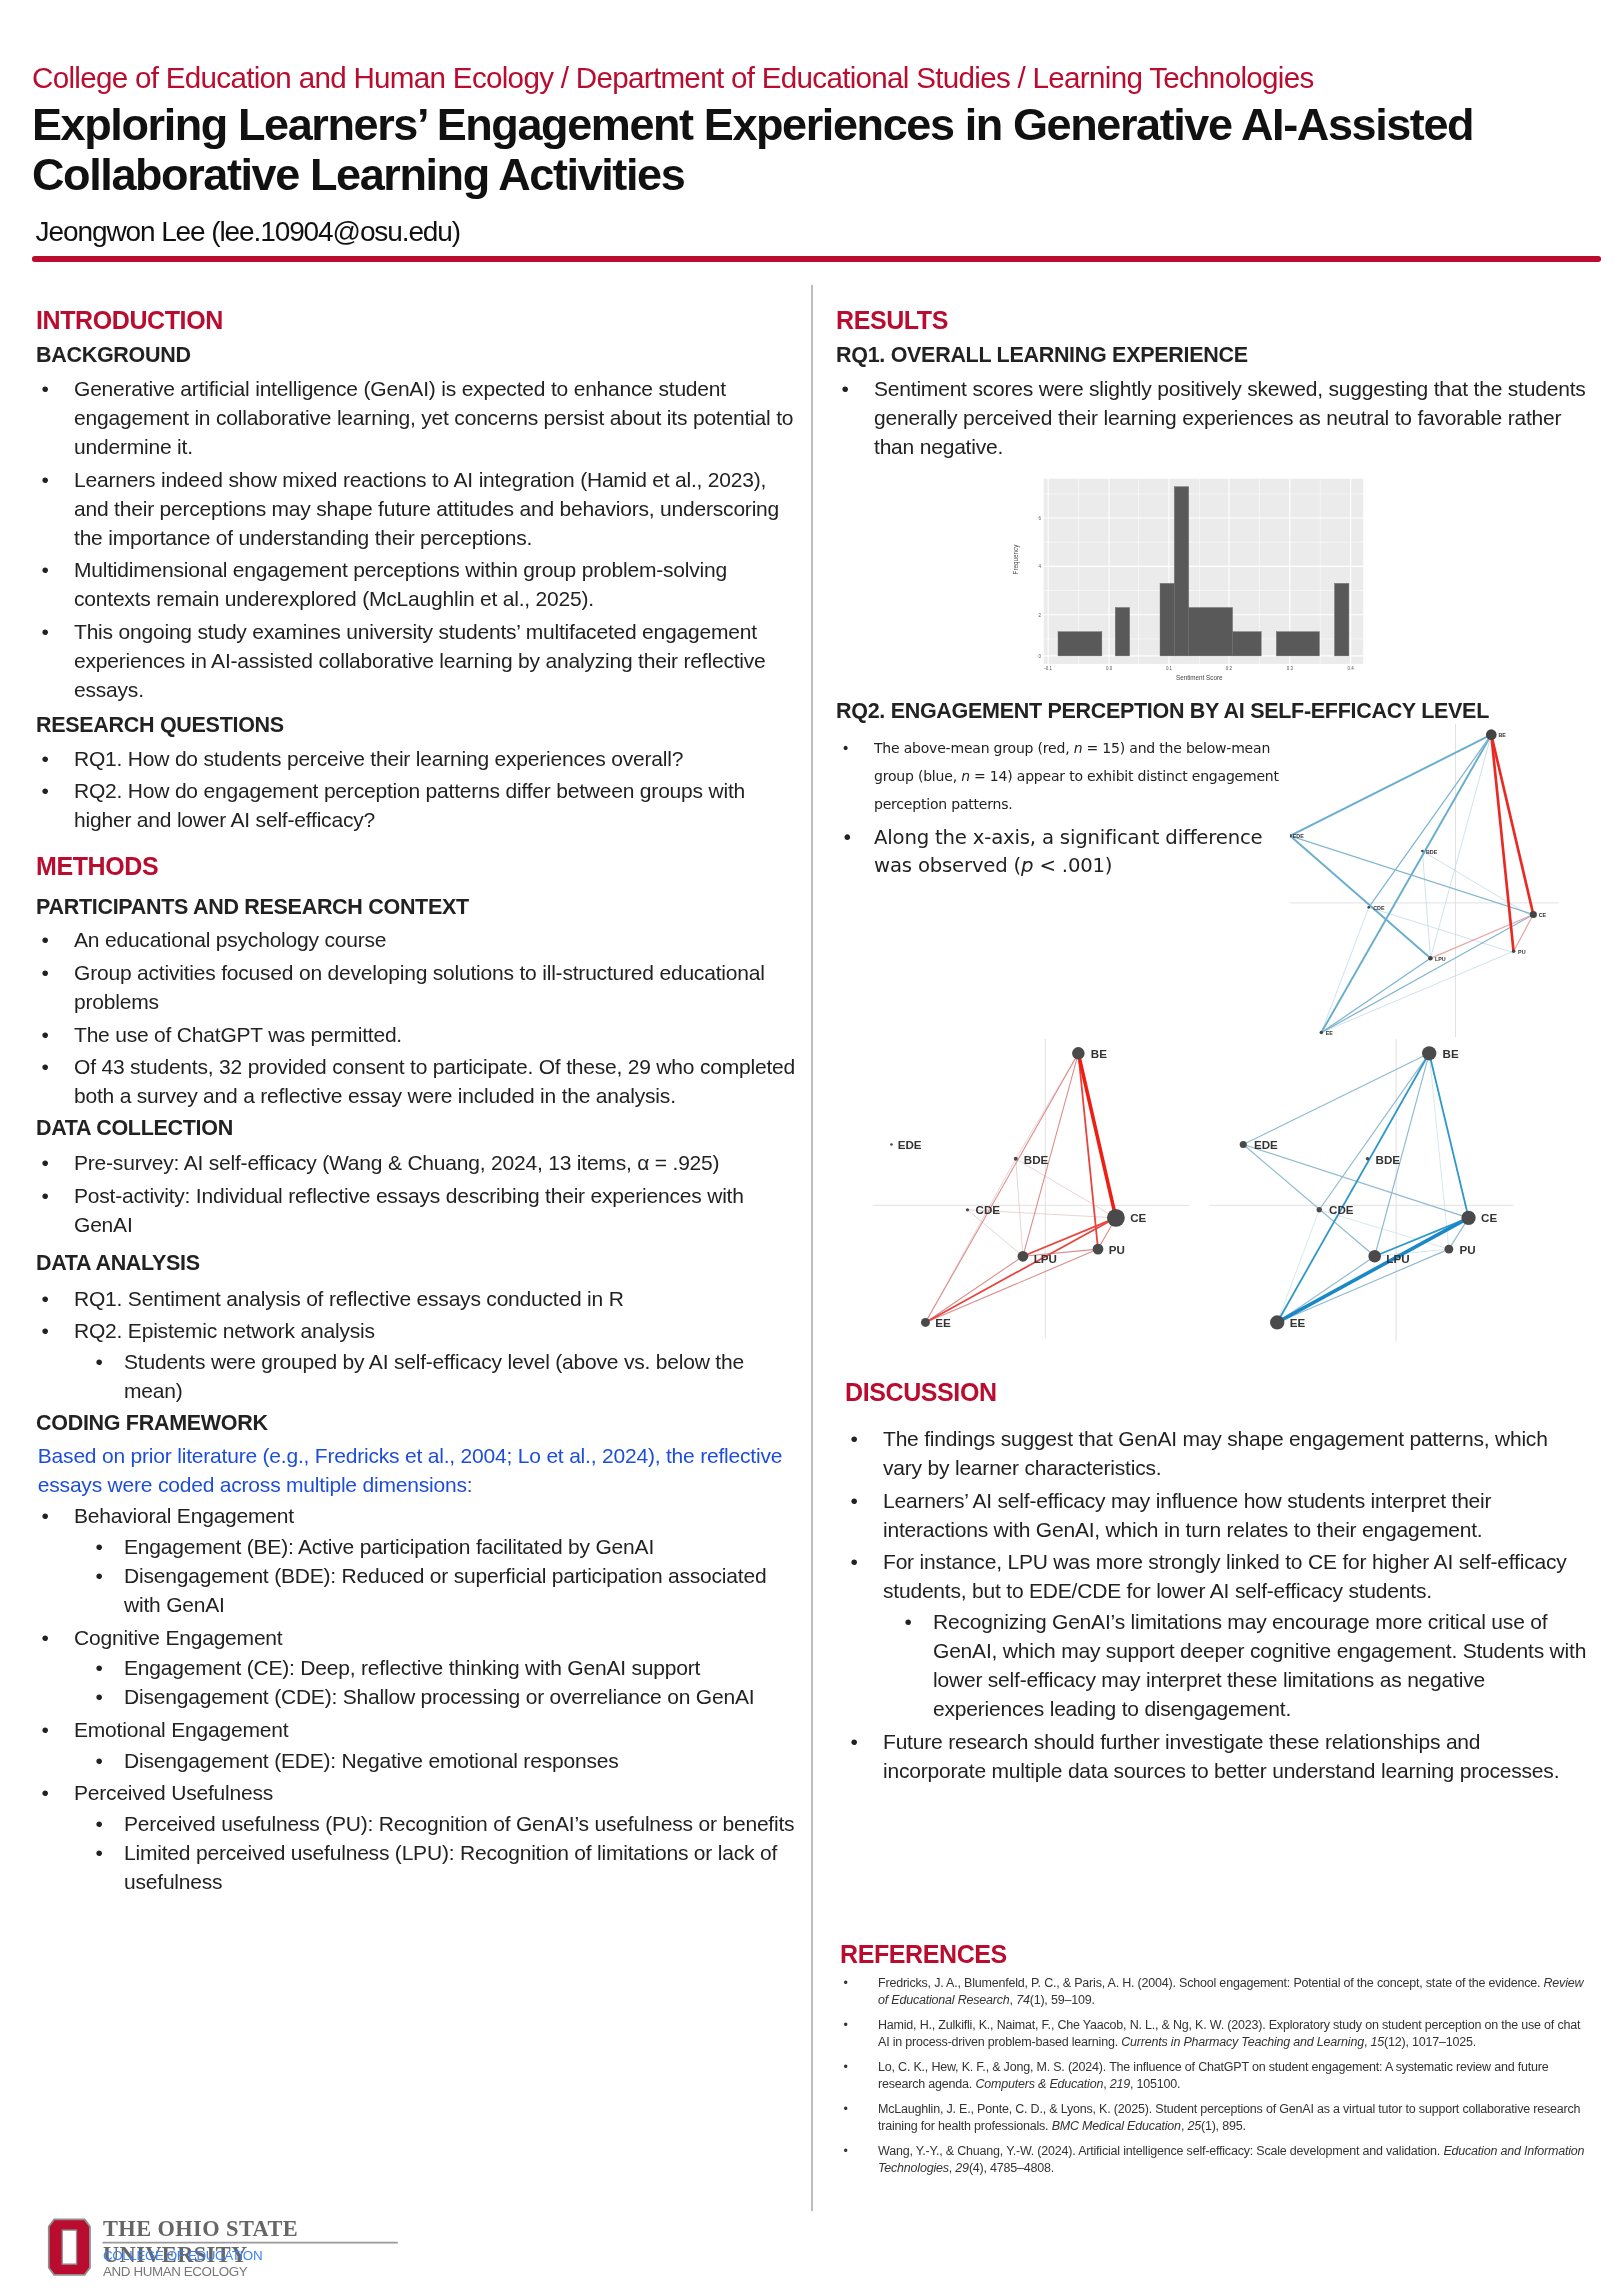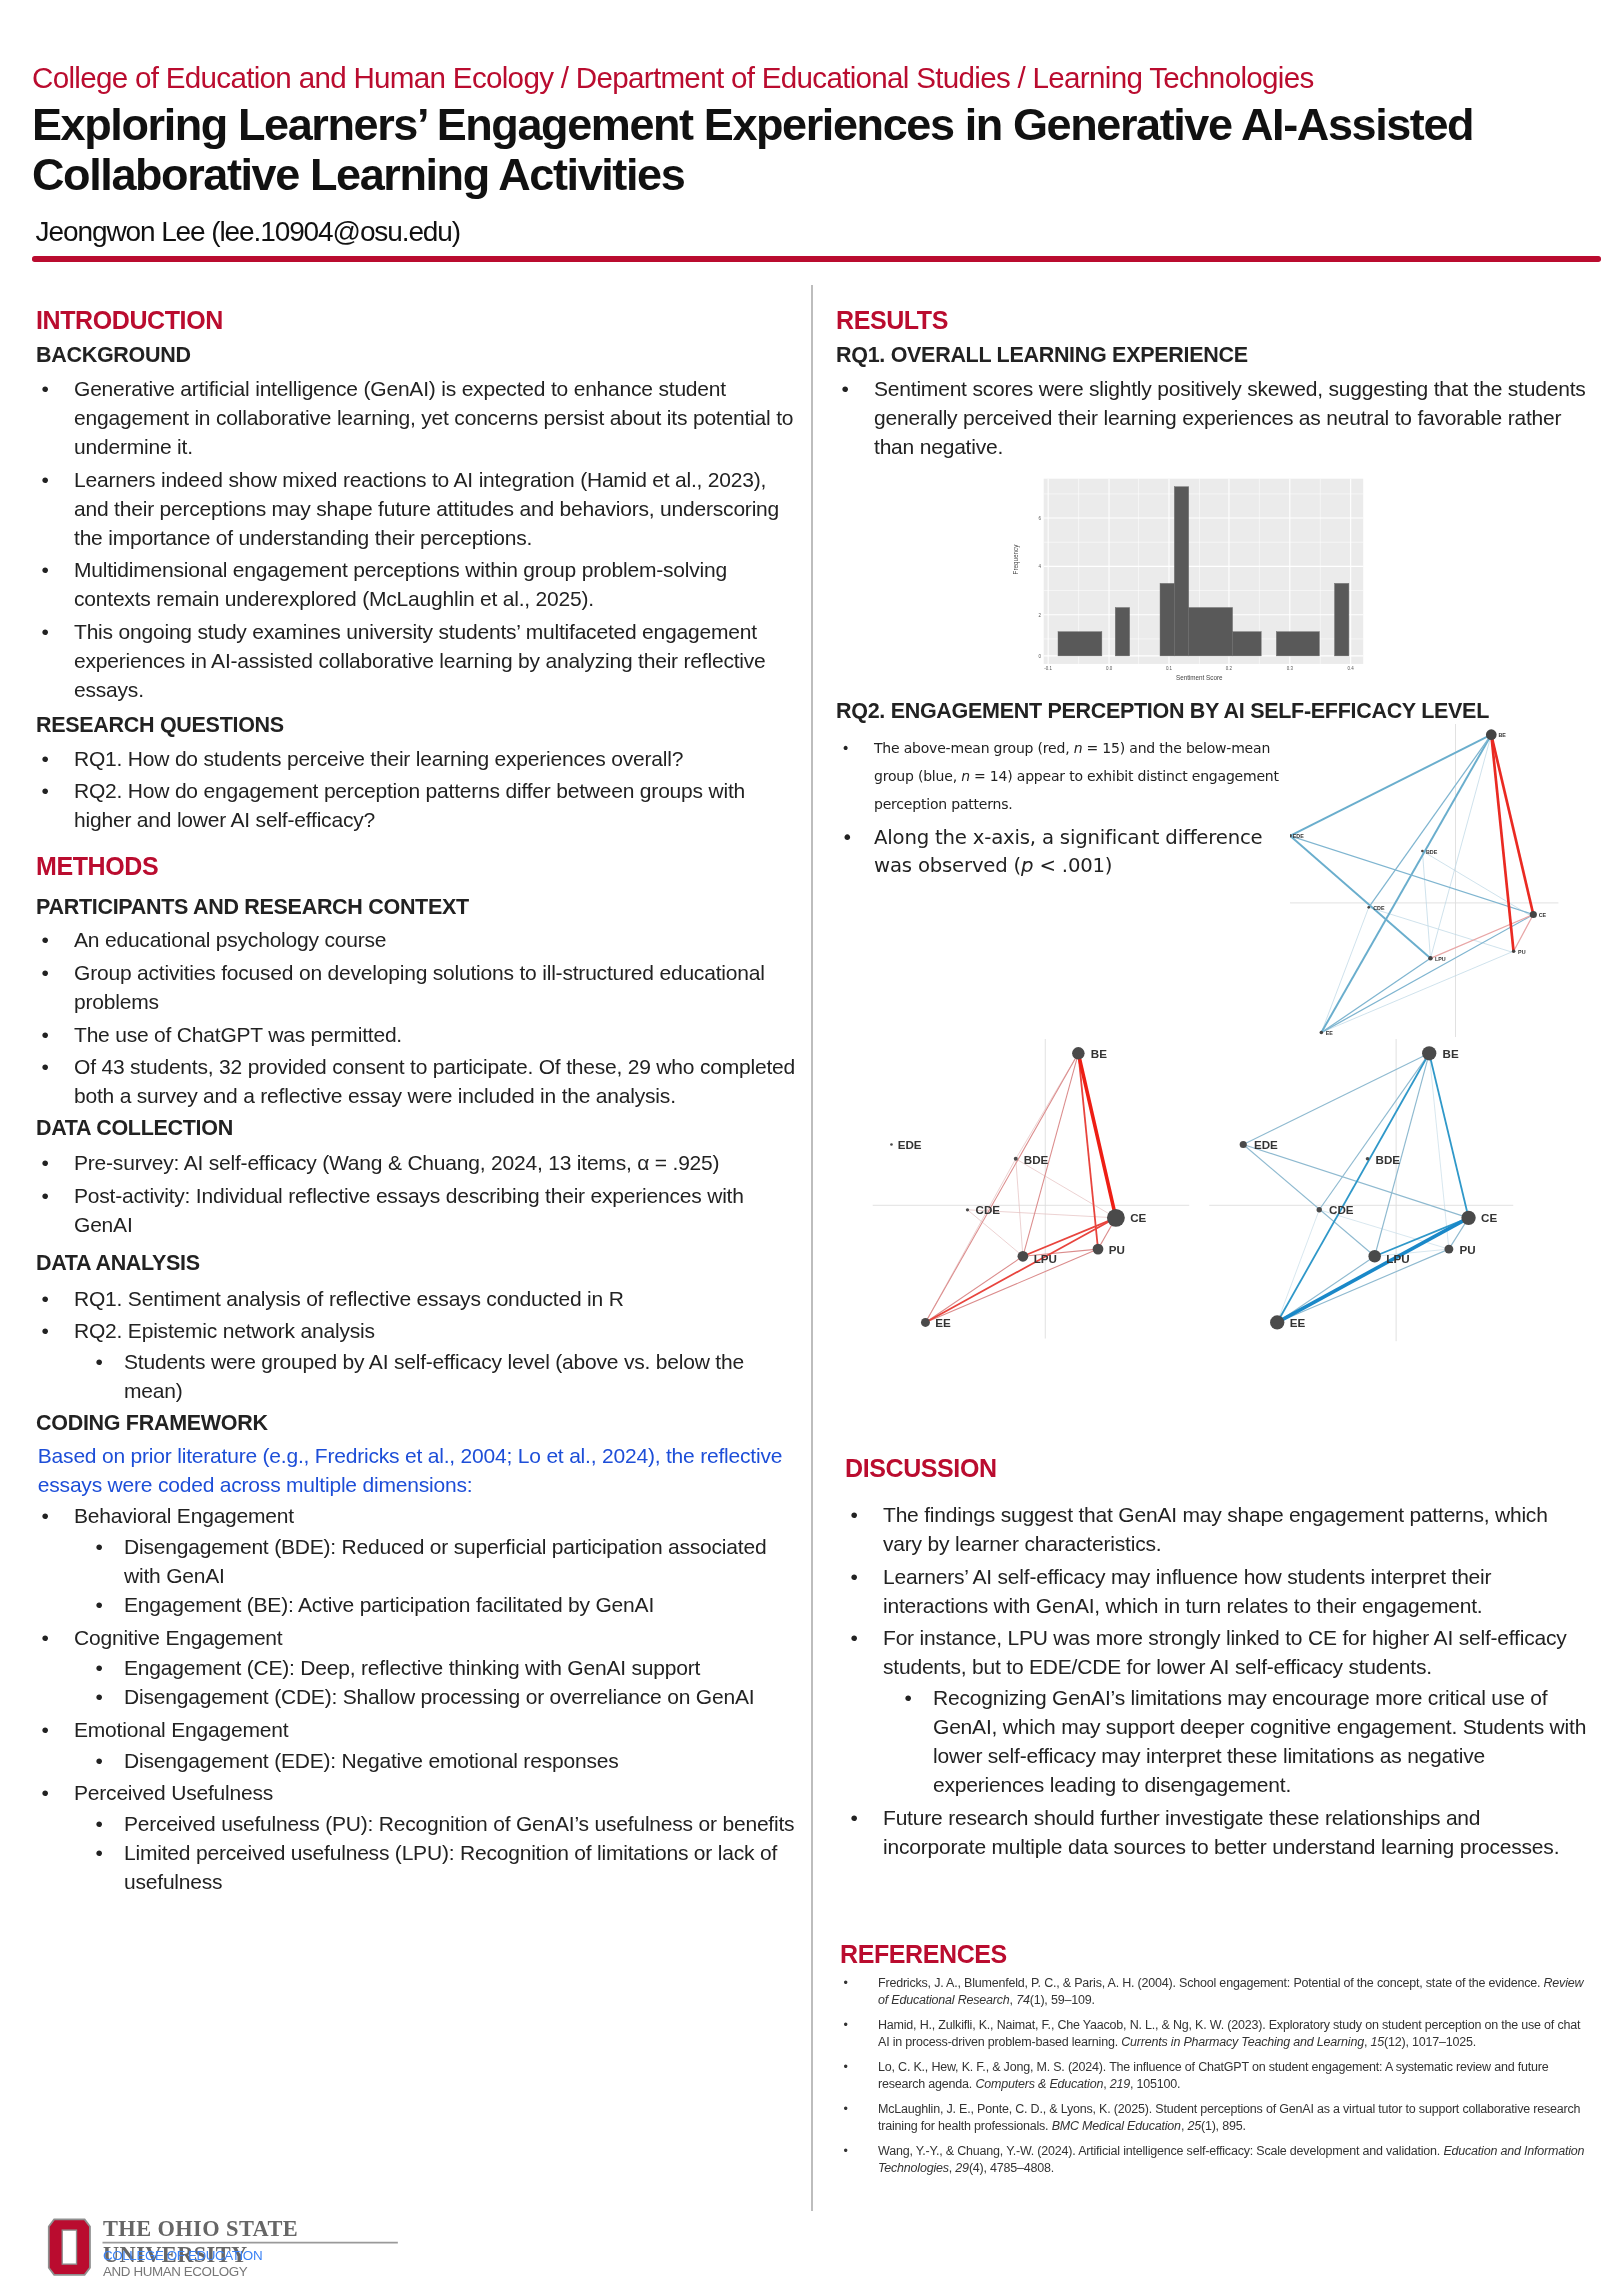--- a/index.html
+++ b/index.html
@@ -86,22 +86,22 @@
         <li>Students were grouped by AI self-efficacy level (above vs. below the mean)</li>
       </ul>
     </li>
   </ul>
   <div class="sub-title">CODING FRAMEWORK</div>
   <div class="para" style="margin-top:3.6px; margin-left:1.8px">Based on prior literature (e.g., Fredricks et al., 2004; Lo et al., 2024), the reflective essays were coded across multiple dimensions:</div>
   <ul class="b" style="margin-top:1.8px">
     <li>
       <span>Behavioral Engagement</span>
       <ul class="b tight">
+        <li>Engagement (BE): Active participation facilitated by GenAI</li>
         <li>Disengagement (BDE): Reduced or superficial participation associated with GenAI</li>
-        <li>Engagement (BE): Active participation facilitated by GenAI</li>
       </ul>
     </li>
     <li>
       <span>Cognitive Engagement</span>
       <ul class="b tight">
         <li>Engagement (CE): Deep, reflective thinking with GenAI support</li>
         <li>Disengagement (CDE): Shallow processing or overreliance on GenAI</li>
       </ul>
     </li>
     <li>
@@ -357,21 +357,21 @@
         <text x="186" y="140">BDE</text>
         <text x="134" y="196">CDE</text>
       <text x="304" y="205">CE</text>
         <text x="280" y="240">PU</text>
         <text x="198" y="250">LPU</text>
         <text x="90" y="322">EE</text>
     </g>
   </svg>
 </div>
 
-<div class="col" style="left:845px; top:1452px; width:743px;">
+<div class="col" style="left:845px; top:1376px; width:743px;">
   <div class="sec-title">DISCUSSION</div>
   <ul class="b" style="margin-top:16px">
     <li>The findings suggest that GenAI may shape engagement patterns, which vary by learner characteristics.</li>
     <li>Learners’ AI self-efficacy may influence how students interpret their interactions with GenAI, which in turn relates to their engagement.</li>
     <li>
       <span>For instance, LPU was more strongly linked to CE for higher AI self-efficacy students, but to EDE/CDE for lower AI self-efficacy students.</span>
       <ul class="b">
         <li>Recognizing GenAI’s limitations may encourage more critical use of GenAI, which may support deeper cognitive engagement. Students with lower self-efficacy may interpret these limitations as negative experiences leading to disengagement.</li>
       </ul>
     </li>

